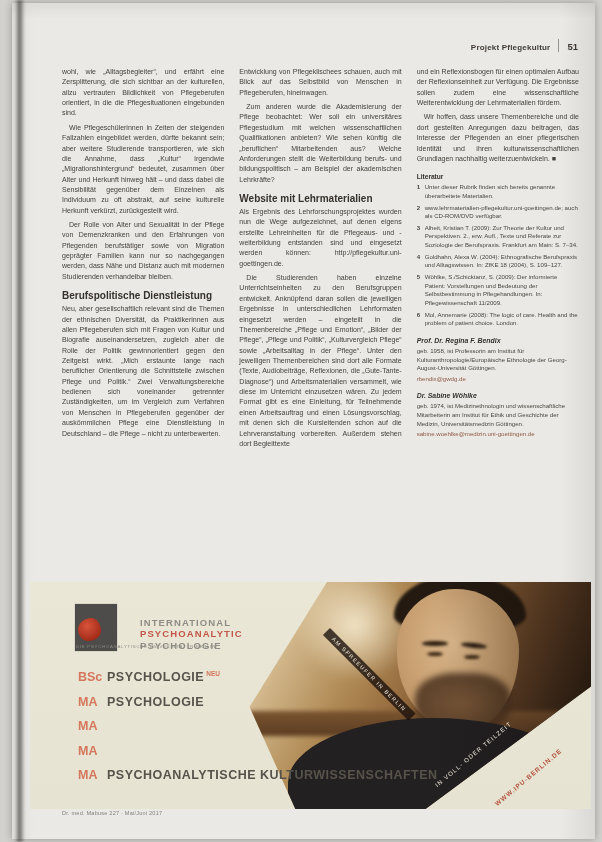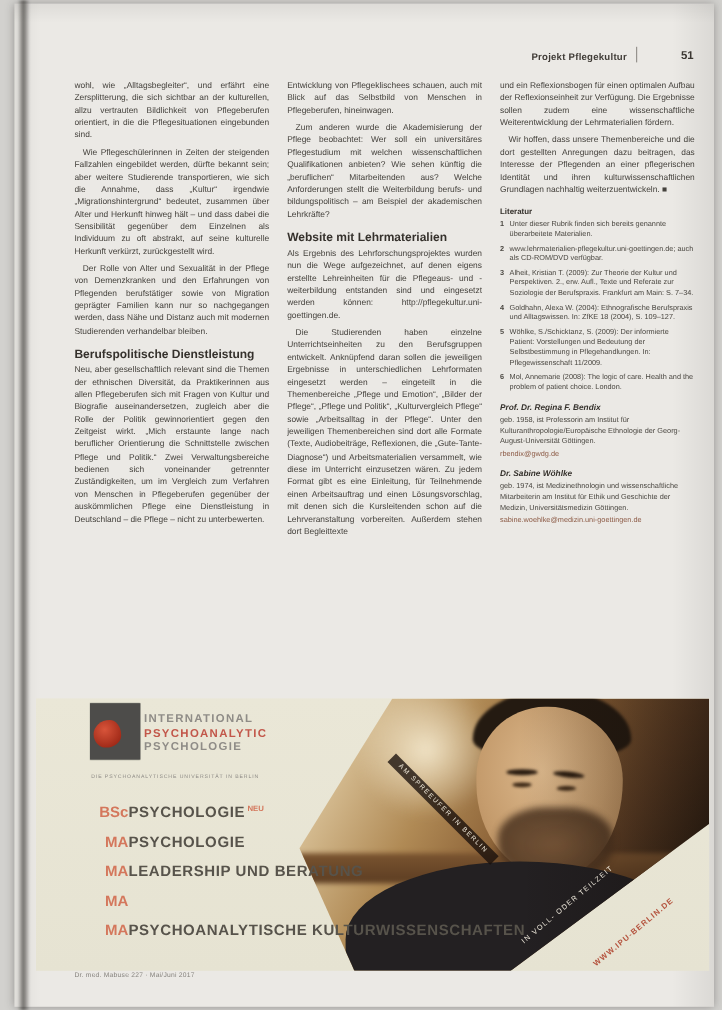--- a/index.html
+++ b/index.html
@@ -22,21 +22,21 @@
     position:absolute;left:15px;top:0;width:10px;height:842px;
     background:linear-gradient(90deg,rgba(45,43,40,.05),rgba(45,43,40,.62) 45%,rgba(45,43,40,.35) 70%,rgba(45,43,40,0));
     filter:blur(1px);
   }
   
   .header{
     position:absolute;top:39px;right:24px;display:flex;align-items:flex-end;gap:8px;
   }
   .header .section{font-size:8px;font-weight:700;color:#403c37;letter-spacing:.2px;}
   .header .rule{width:1px;height:13px;background:#96938e;}
-  .header .pageno{font-size:9.5px;font-weight:700;color:#3b3732;margin-left:28px;}
+  .header .pageno{font-size:9.5px;font-weight:700;color:#3b3732;}
   
   .columns{
     position:absolute;left:62px;top:67px;width:517px;height:512px;
     display:flex;gap:15px;overflow:hidden;
   }
   .col{flex:1 1 0;min-width:0;}
   .col p{
     margin:0 0 4px;font-size:7px;line-height:1.48;text-align:justify;
     color:#45423d;hyphens:auto;
   }
@@ -90,33 +90,33 @@
     padding:2px 9px;white-space:nowrap;
   }
   .diag-mid{
     position:absolute;left:408px;top:200px;transform:rotate(-40deg);transform-origin:left bottom;
     color:#efe9dc;font-size:6px;letter-spacing:1.2px;white-space:nowrap;
   }
   .diag-url{
     position:absolute;left:468px;top:218px;transform:rotate(-40deg);transform-origin:left bottom;
     color:#b5543f;font-size:6.5px;font-weight:700;letter-spacing:1px;white-space:nowrap;
   }
-  .logo-block{position:absolute;left:45px;top:4px;display:flex;gap:3px;align-items:center;}
+  .logo-block{position:absolute;left:45px;top:22px;display:flex;gap:23px;align-items:flex-end;}
   .logo-square{width:42px;height:47px;background:#4d4c4a;position:relative;box-shadow:0 0 1px rgba(0,0,0,.4);}
   .logo-square .blob{
     position:absolute;left:3px;top:14px;width:23px;height:23px;
     background:radial-gradient(circle at 40% 35%,#d8543a,#a02a18 75%);
     border-radius:58% 42% 55% 45% / 52% 55% 45% 48%;
   }
   .logo-text{padding-top:4px;}
   .logo-text div{font-size:9.5px;font-weight:700;letter-spacing:1.1px;line-height:1.2;}
   .lt-gray{color:#8f8c87;}
   .lt-red{color:#c2574a;}
   .logo-tagline{position:absolute;left:46px;top:62px;font-size:4.3px;letter-spacing:.75px;color:#8d8a85;}
-  .programs{position:absolute;left:48px;top:88px;text-align:right;}
+  .programs{position:absolute;left:48px;top:88px;}
   .prog-row{display:flex;align-items:baseline;margin-bottom:10.5px;white-space:nowrap;}
   .prog-degree{width:29px;font-size:12.5px;font-weight:700;color:#d4775c;}
   .prog-name{font-size:12.5px;font-weight:700;letter-spacing:.5px;color:#57534b;}
   .prog-badge{font-size:6.5px;font-weight:700;color:#d4775c;margin-left:2px;position:relative;top:-5px;}
   
   .footer-line{position:absolute;left:62px;top:810px;font-size:5.6px;color:#85827d;letter-spacing:.2px;}
 </style>
 </head>
 <body>
 
@@ -220,21 +220,20 @@
       <span class="prog-degree">BSc</span>
       <span class="prog-name">PSYCHOLOGIE</span>
       <span class="prog-badge">NEU</span>
     </div>
     <div class="prog-row">
       <span class="prog-degree">MA</span>
       <span class="prog-name">PSYCHOLOGIE</span>
     </div>
     <div class="prog-row">
       <span class="prog-degree">MA</span>
-      <span class="prog-name">LEADERSHIP UND BERATUNG</span>
     </div>
     <div class="prog-row">
       <span class="prog-degree">MA</span>
     </div>
     <div class="prog-row">
       <span class="prog-degree">MA</span>
       <span class="prog-name">PSYCHOANALYTISCHE KULTURWISSENSCHAFTEN</span>
     </div>
   </div>
 </div>

